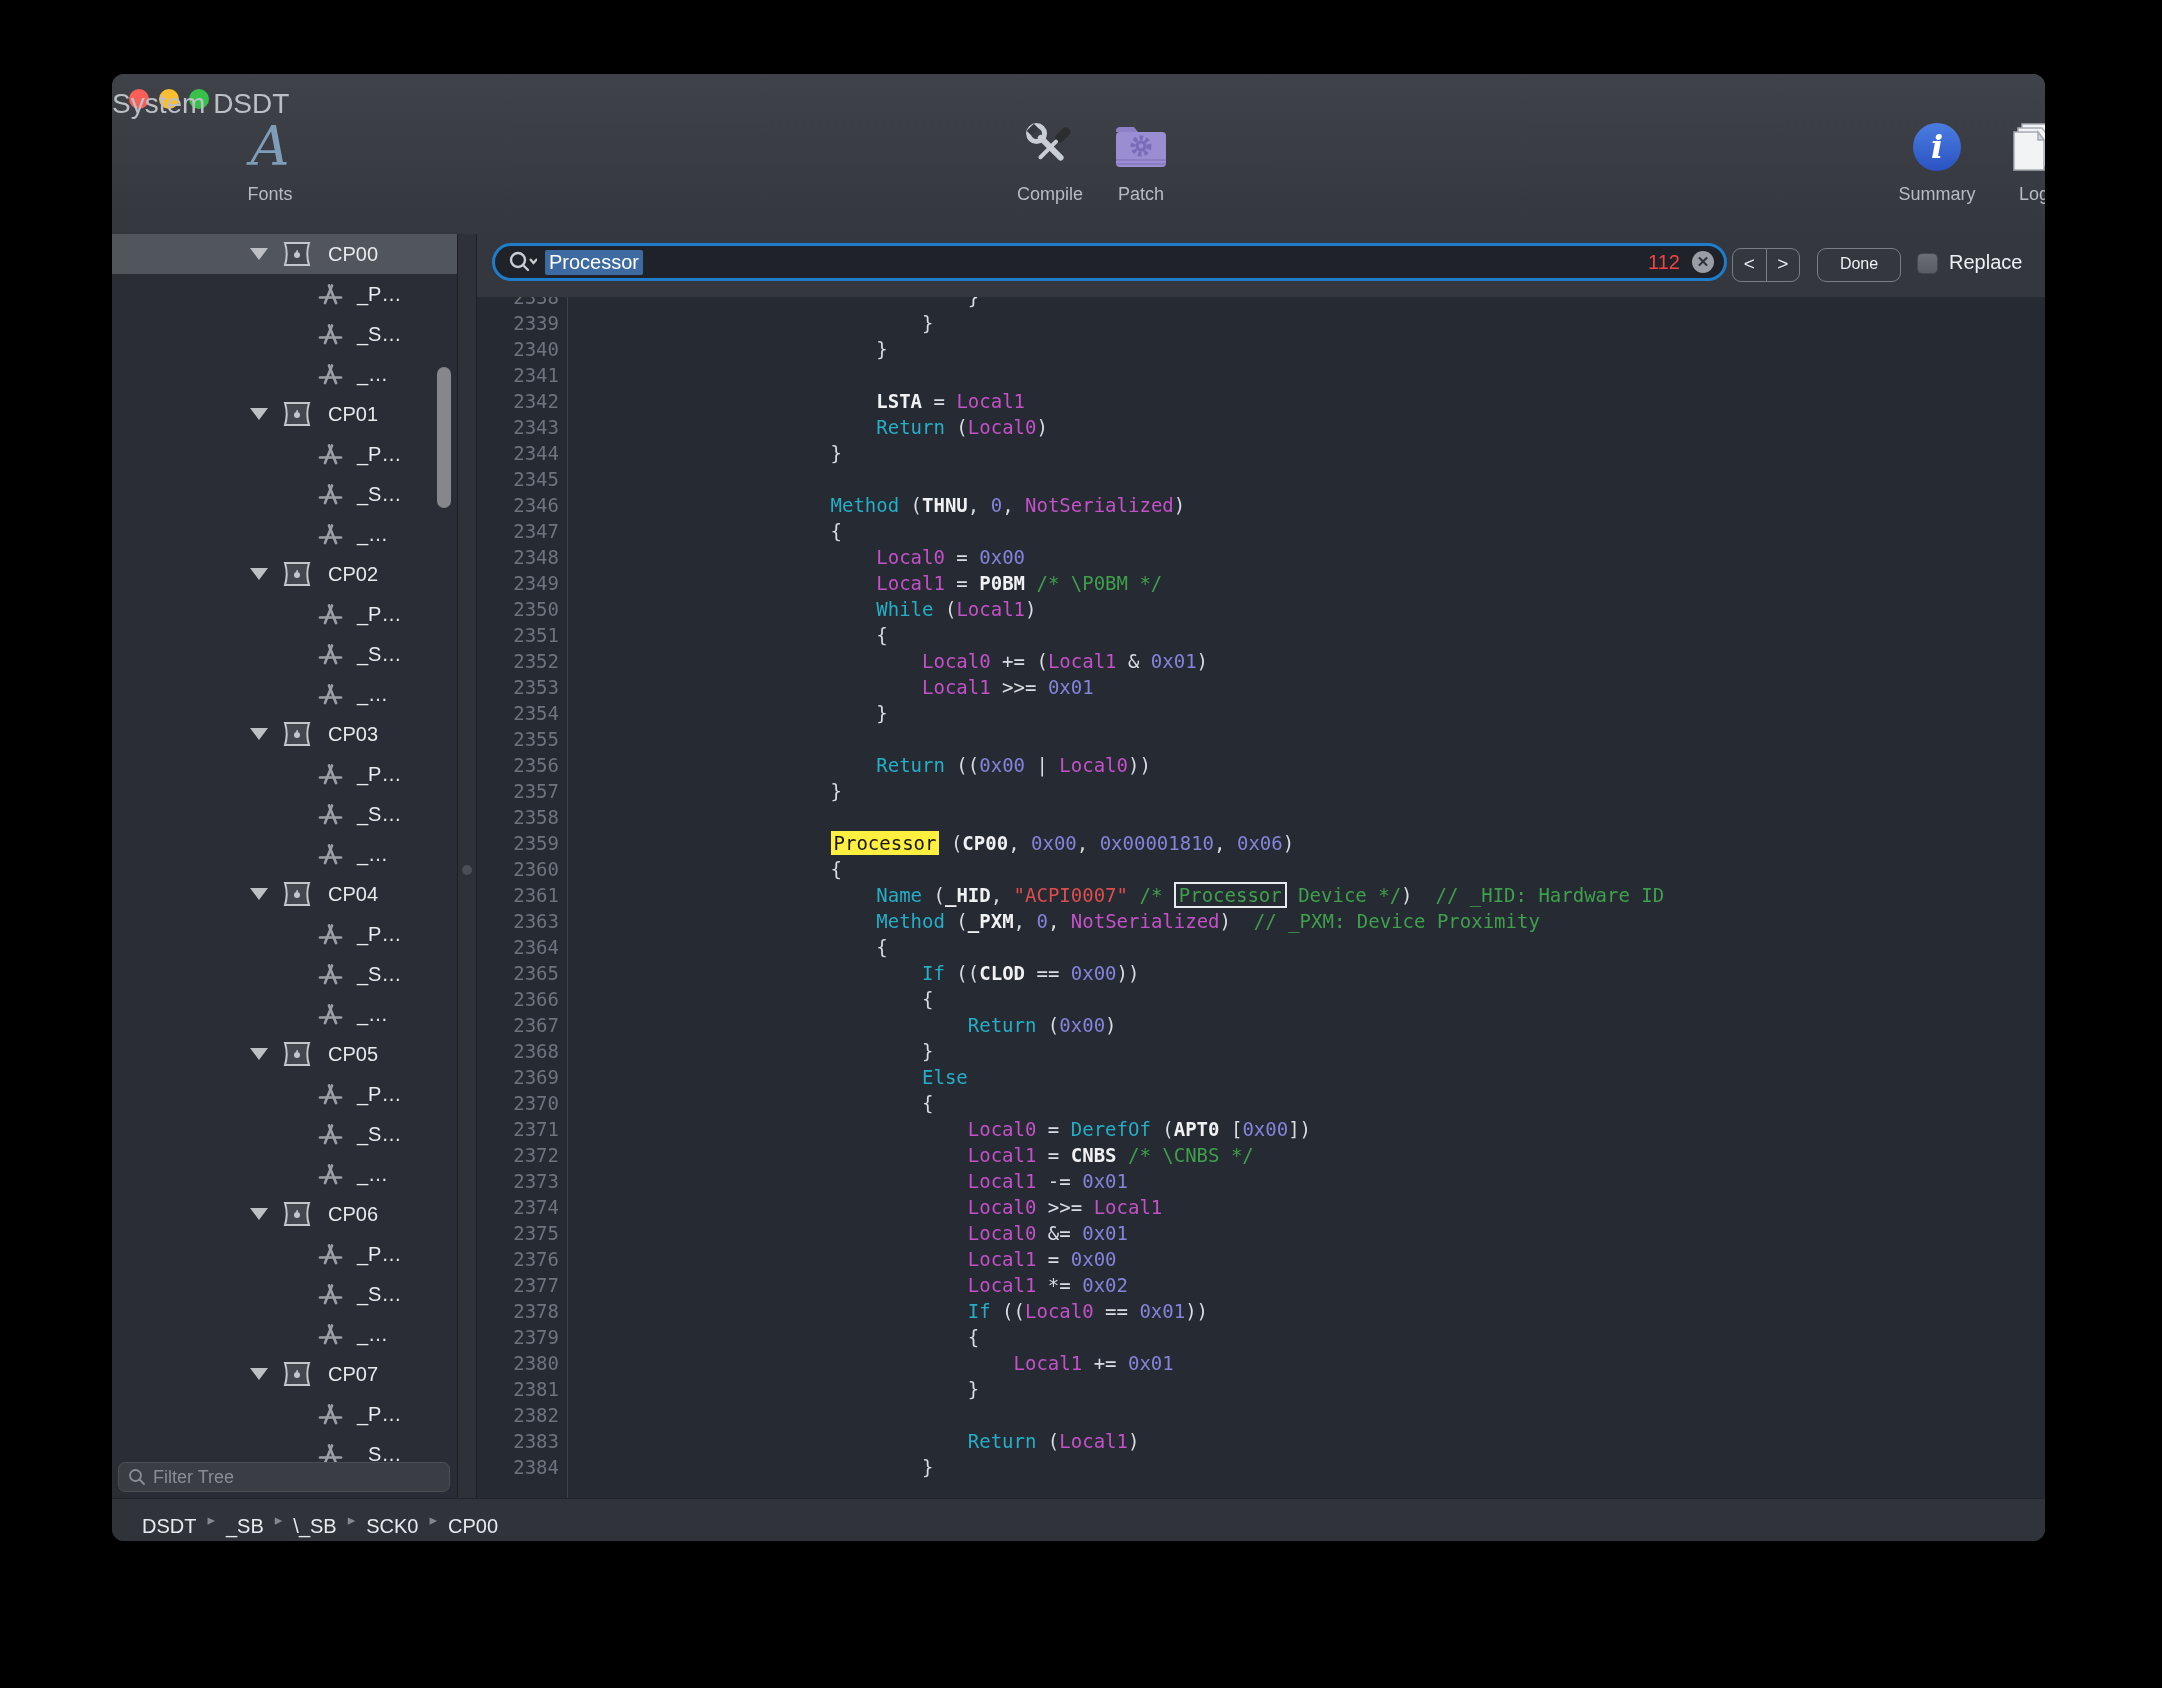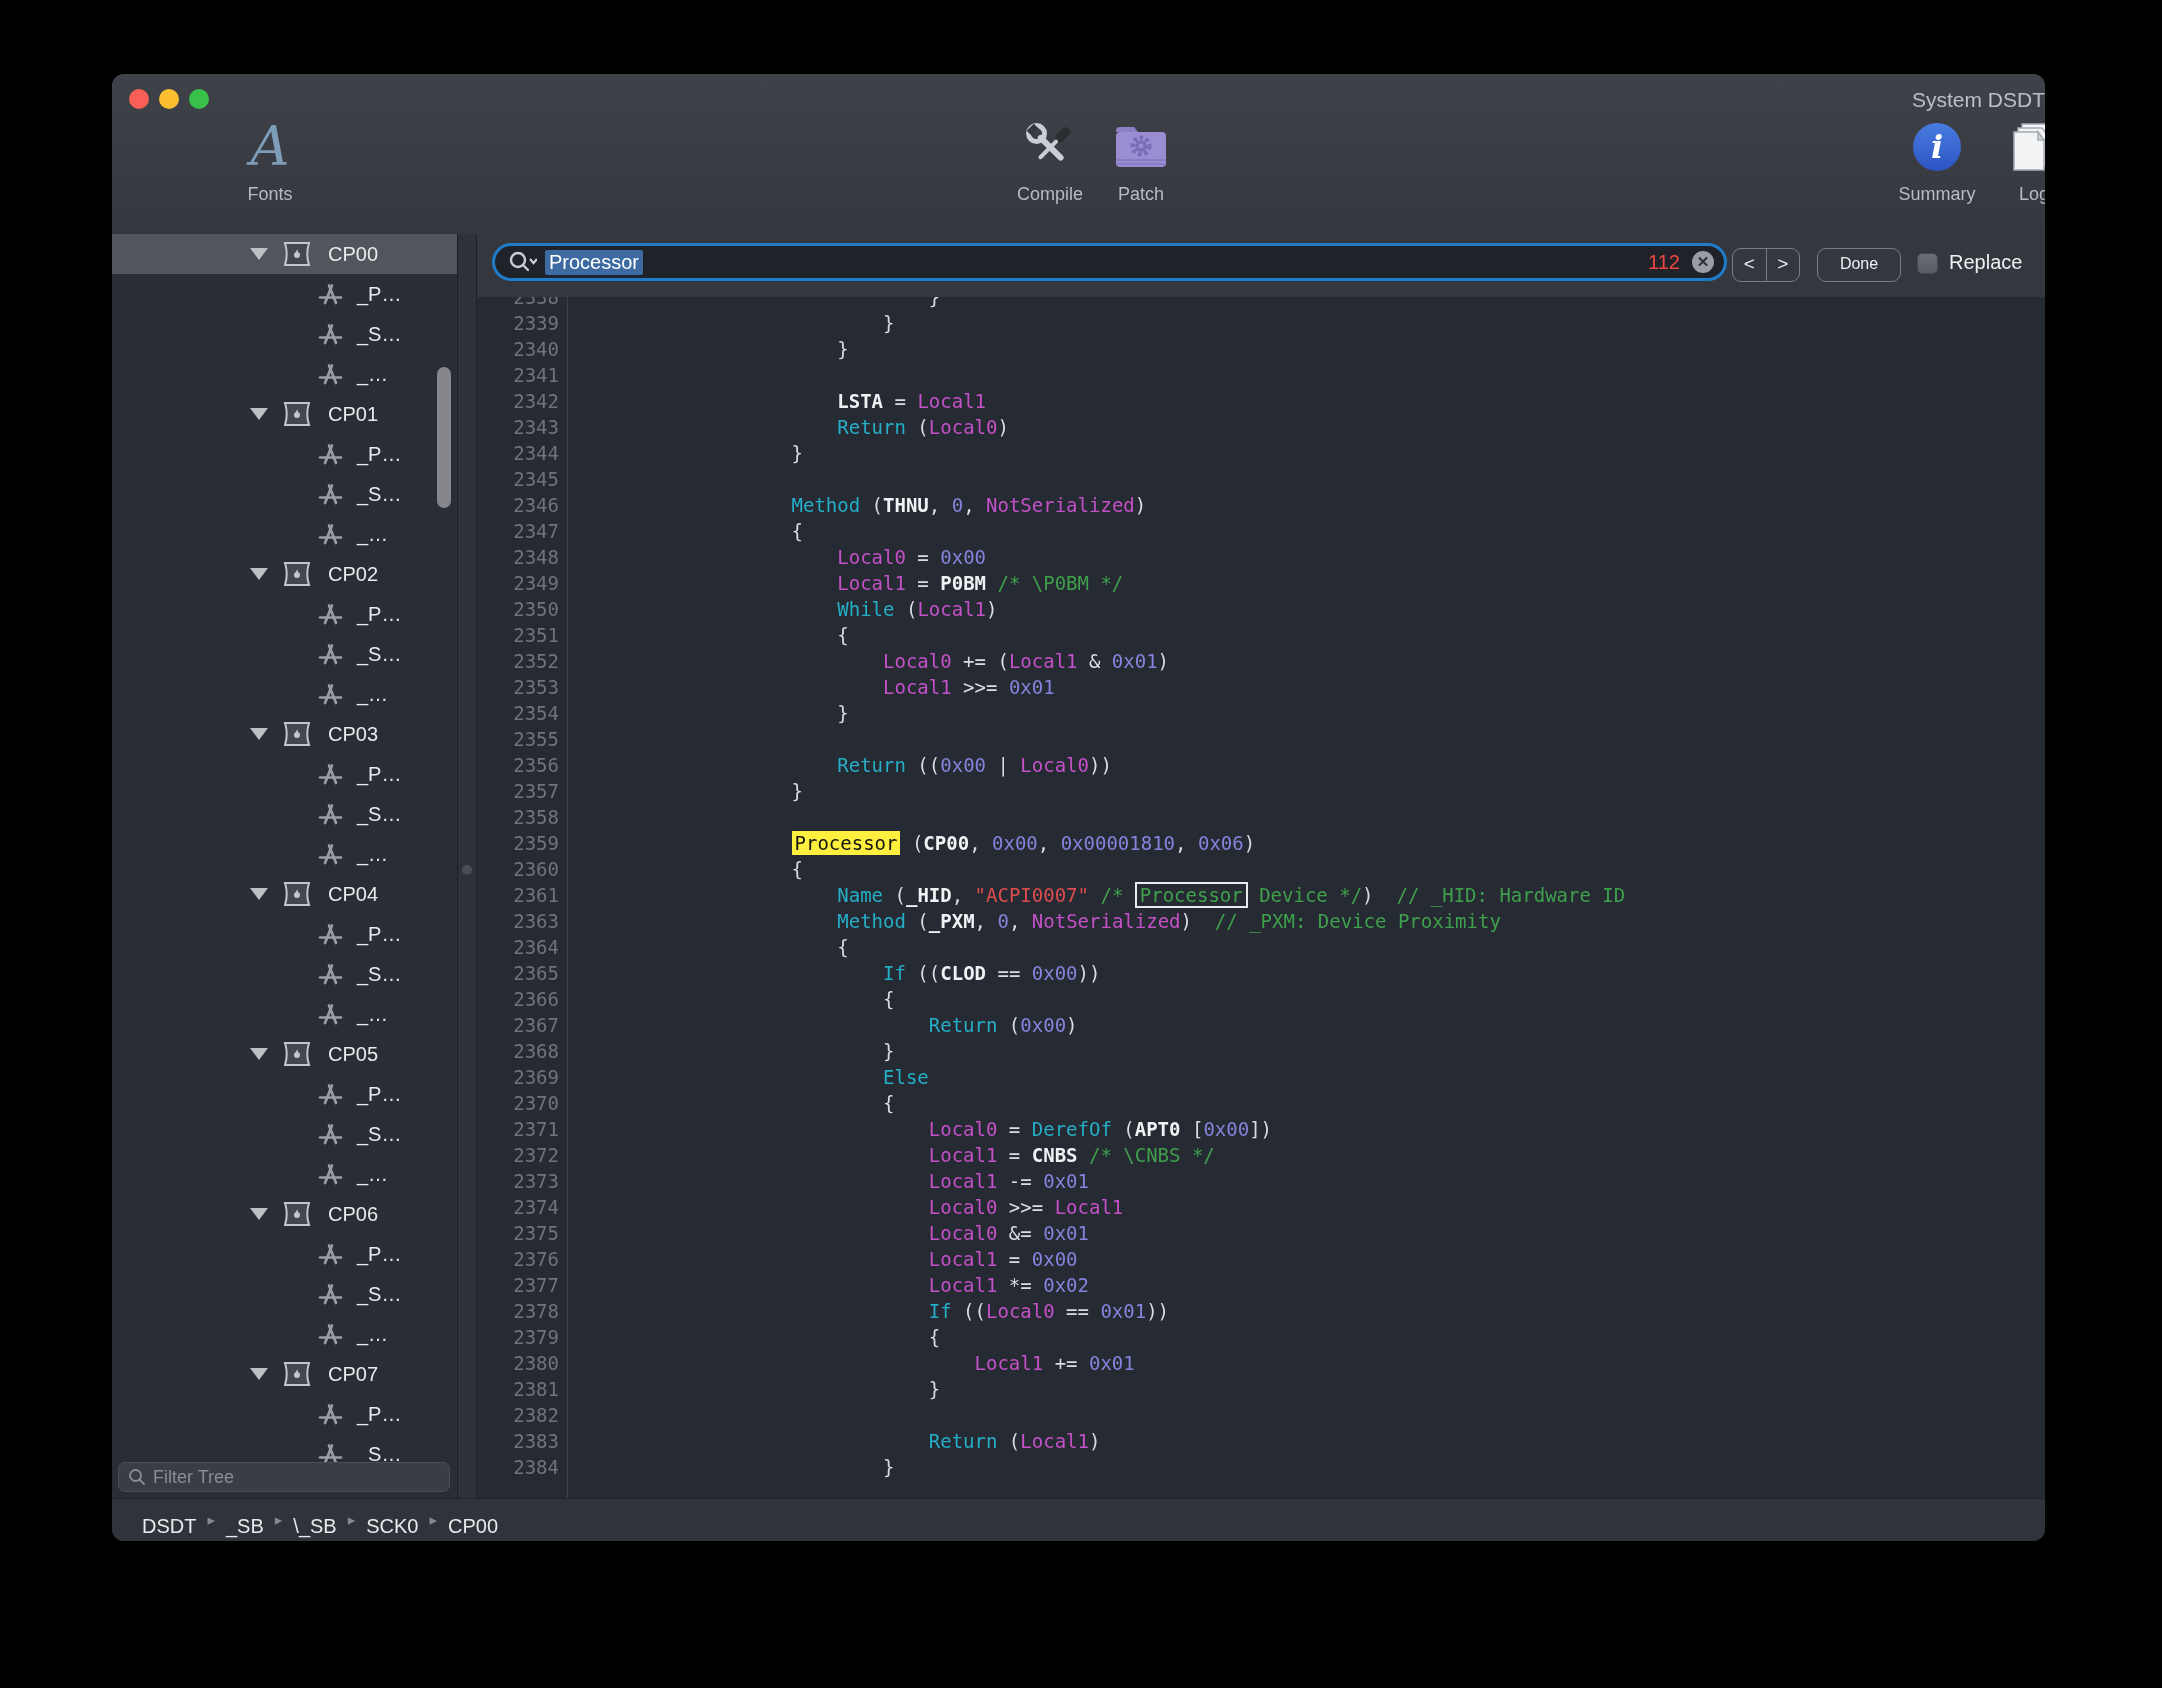--- a/index.html
+++ b/index.html
@@ -3,22 +3,22 @@
 <meta charset="utf-8">
 <style>
   html,body{margin:0;padding:0;background:#000;width:2162px;height:1688px;
     font-family:"Liberation Sans",sans-serif;-webkit-font-smoothing:antialiased;}
   .window{position:absolute;left:112px;top:74px;width:1933px;height:1467px;
     background:#33363c;border-radius:12px;overflow:hidden;
     box-shadow:0 30px 80px rgba(0,0,0,.8);}
   
   .chrome{position:absolute;left:0;top:0;width:100%;height:160px;
     background:linear-gradient(#3f4248,#34373d);border-bottom:1px solid #222428;}
-  .title{position:absolute;left:0;right:0;top:14px;text-align:right;
-    font-size:21px;color:#bcc0c6;}
+  .title{position:absolute;left:0;right:0;top:14px;text-align:left;
+    font-size:28px;color:#bcc0c6;}
   .tl{position:absolute;top:15px;width:20px;height:20px;border-radius:50%;}
   .tl.r{left:17px;background:#f95f57;}
   .tl.y{left:47px;background:#fbbe2e;}
   .tl.g{left:77px;background:#38c149;}
   .tb-item{position:absolute;top:36px;width:120px;text-align:center;color:#b8bcc2;
     font-size:18px;}
   .tb-item .ic{height:74px;display:flex;align-items:center;justify-content:center;}
   .fonts-a{font-family:"DejaVu Serif",serif;font-style:italic;font-size:54px;
     color:#7e9db9;line-height:1;}
   .info-circle{width:48px;height:48px;border-radius:50%;
@@ -69,21 +69,21 @@
   .split{position:absolute;left:345px;top:160px;width:20px;bottom:43px;background:#2e3138;
     border-left:1px solid #1d1f24;border-right:1px solid #1d1f24;box-sizing:border-box;}
   .split .dot{position:absolute;left:4px;top:631px;width:10px;height:10px;border-radius:50%;
     background:#4a4d54;}
   
   .code{position:absolute;left:365px;top:223px;width:1568px;bottom:43px;
     background:#262a33;overflow:hidden;font-family:"DejaVu Sans Mono",monospace;
     font-size:19px;}
   .gutline{position:absolute;left:90px;top:0;bottom:0;width:1px;background:#3e424a;}
   .lines{margin-top:-13px;}
-  .cl{height:26px;line-height:26px;white-space:pre;display:flex;}
+  .cl{height:26px;line-height:26px;white-space:pre;display:flex;gap:39px;}
   .lnum{display:inline-block;width:82px;text-align:right;padding-right:8px;
     color:#6f737d;flex:none;}
   .ltxt{padding-left:133px;}
   .p{color:#d9dce1;}
   .k{color:#25aec6;}
   .l{color:#c551c9;}
   .n{color:#8584dc;}
   .s{color:#de4d4d;}
   .c{color:#3fa04c;}
   .b{color:#f0f1f3;font-weight:bold;}

